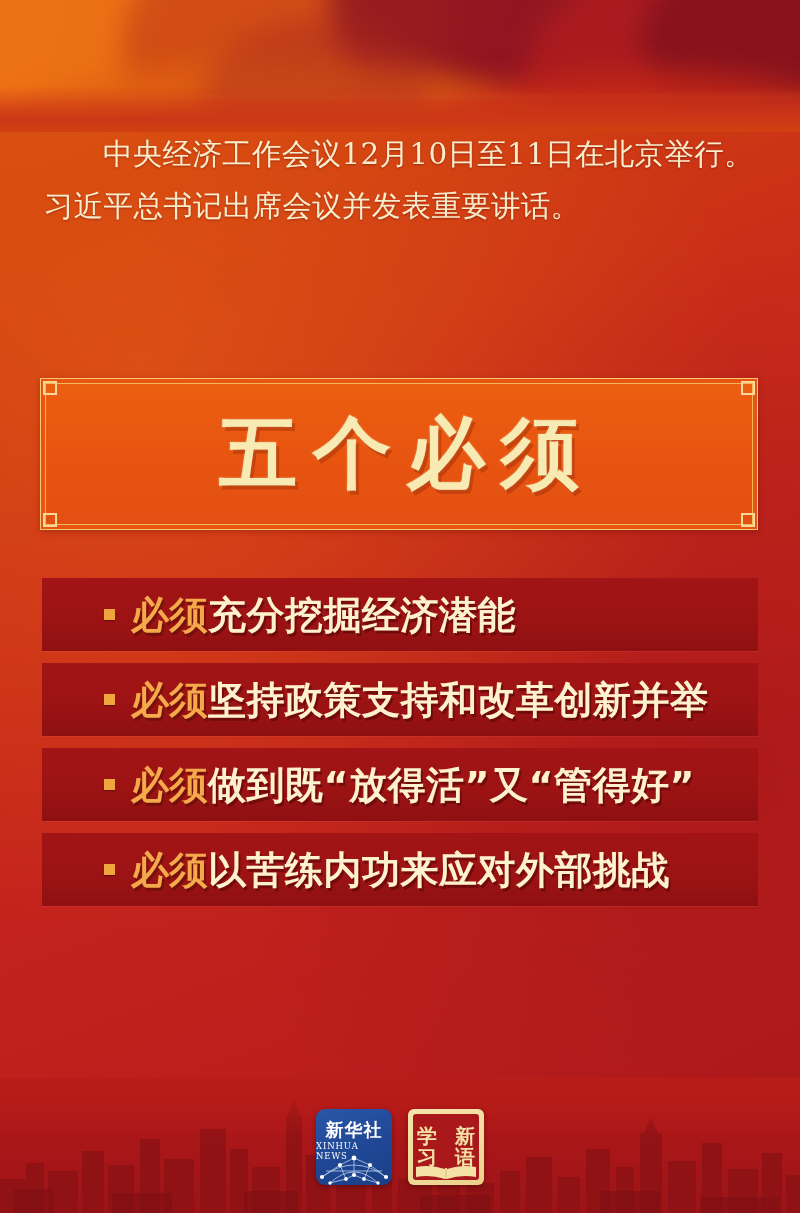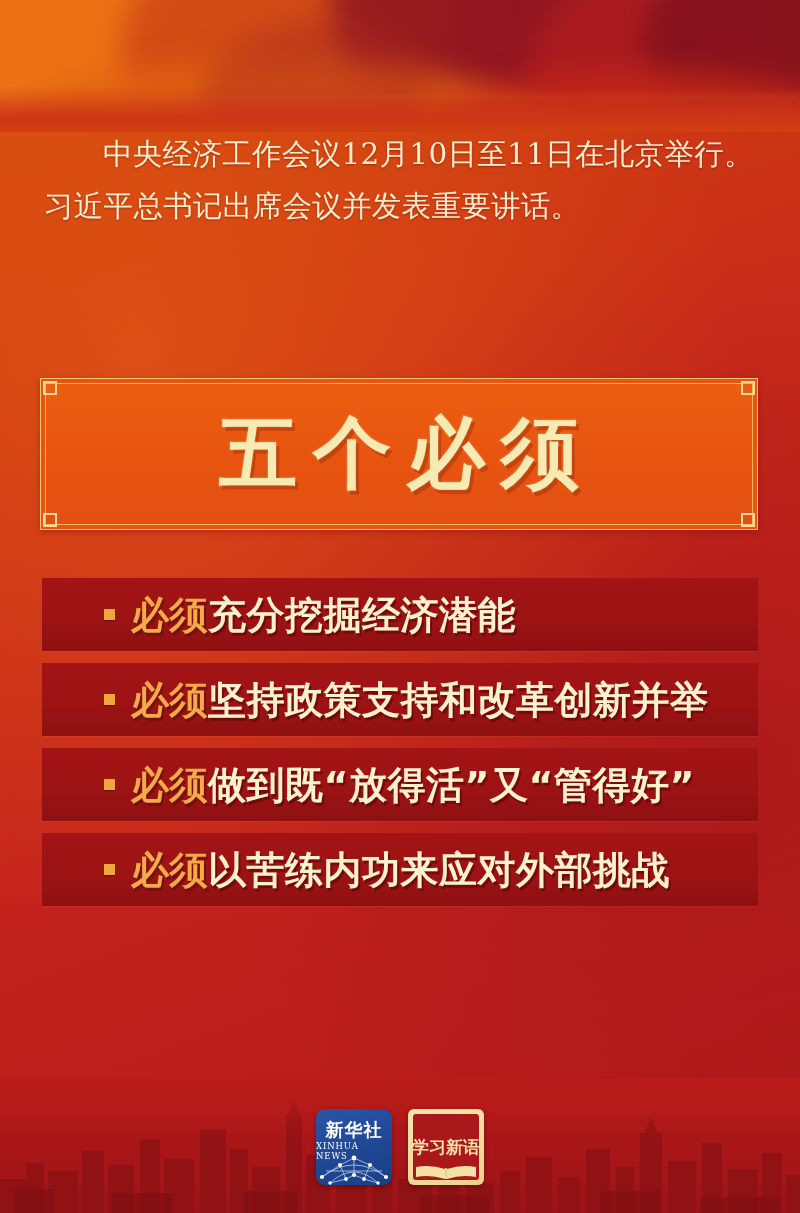--- a/index.html
+++ b/index.html
@@ -114,21 +114,21 @@
   .xh-net{position:absolute;left:0;bottom:0;width:76px;height:36px;}
 
   .xuexi{
     width:76px;height:76px;border-radius:6px;position:relative;overflow:hidden;
     background:linear-gradient(160deg,#f6e3ab 0%,#f2dc9d 55%,#ead08a 100%);
     box-shadow:0 2px 5px rgba(60,6,6,.45);
   }
   .xx-inner{position:absolute;inset:5px;background:#a9181a;border-radius:3px;}
   .xx-text{
     position:absolute;inset:0;display:flex;align-items:center;justify-content:center;
-    color:#f3e1a6;font-weight:bold;font-size:17px;line-height:21px;text-align:center;
+    color:#f3e1a6;font-weight:bold;font-size:20px;line-height:21px;text-align:center;
     font-family:"DejaVu Serif","Liberation Serif",serif;
     letter-spacing:0px;
   }
   .xx-book{position:absolute;left:6px;right:6px;bottom:5px;height:16px;}
 </style>
 </head>
 <body>
 
 <div class="poster">
 

